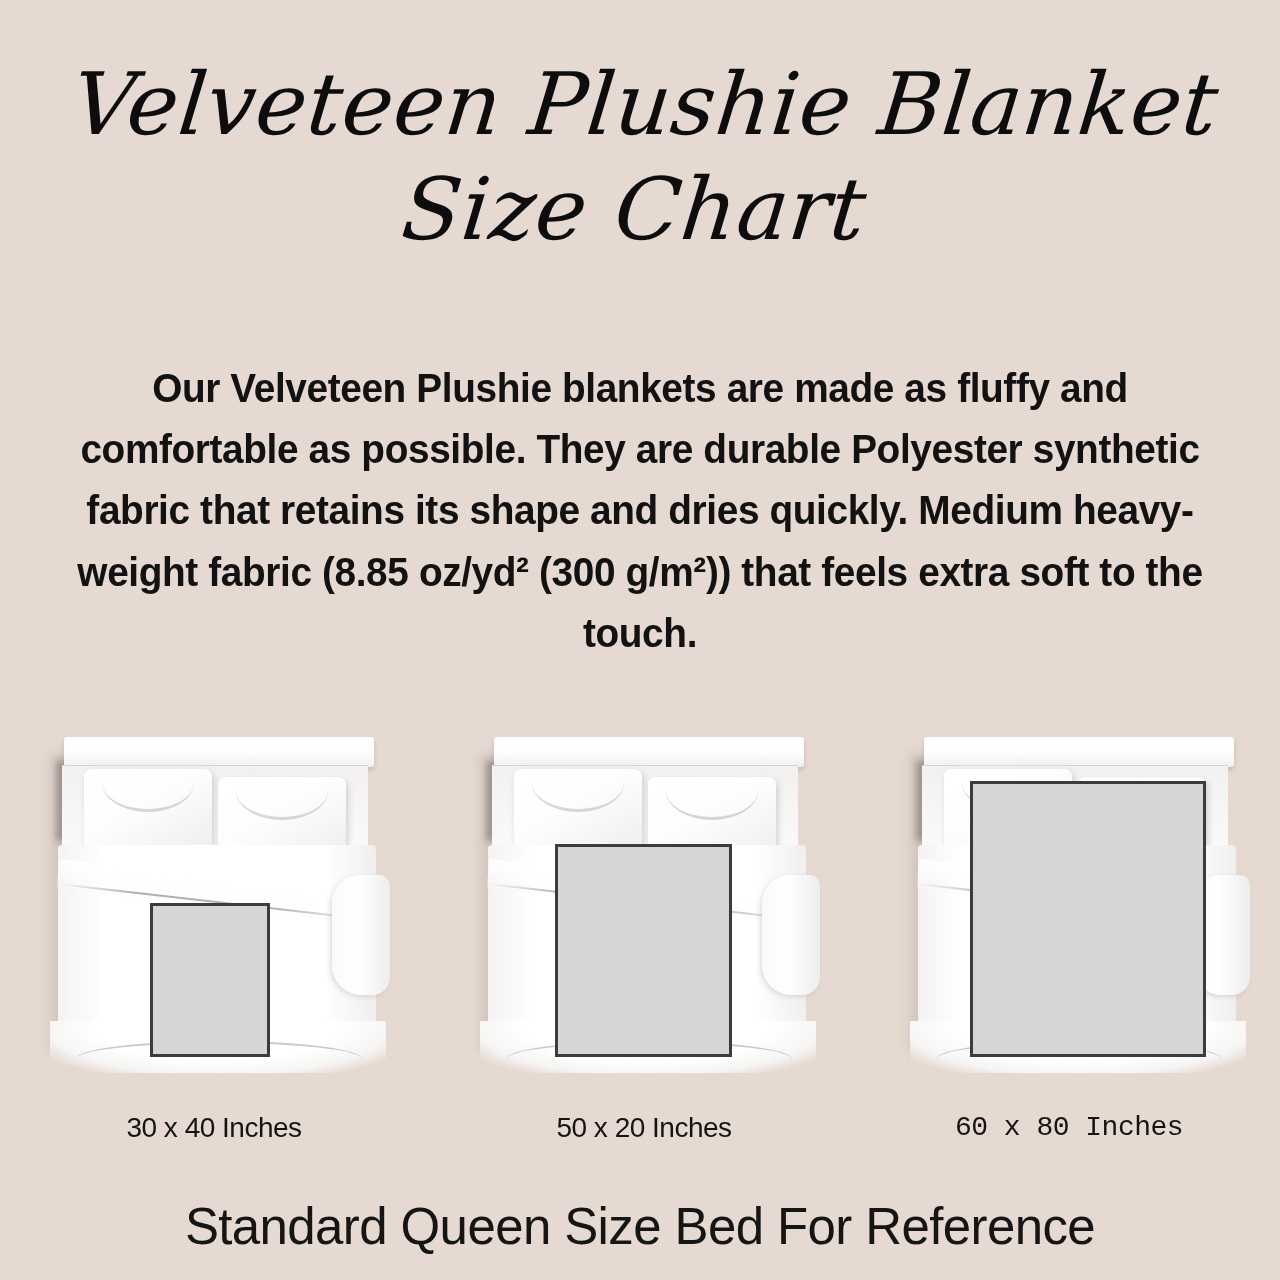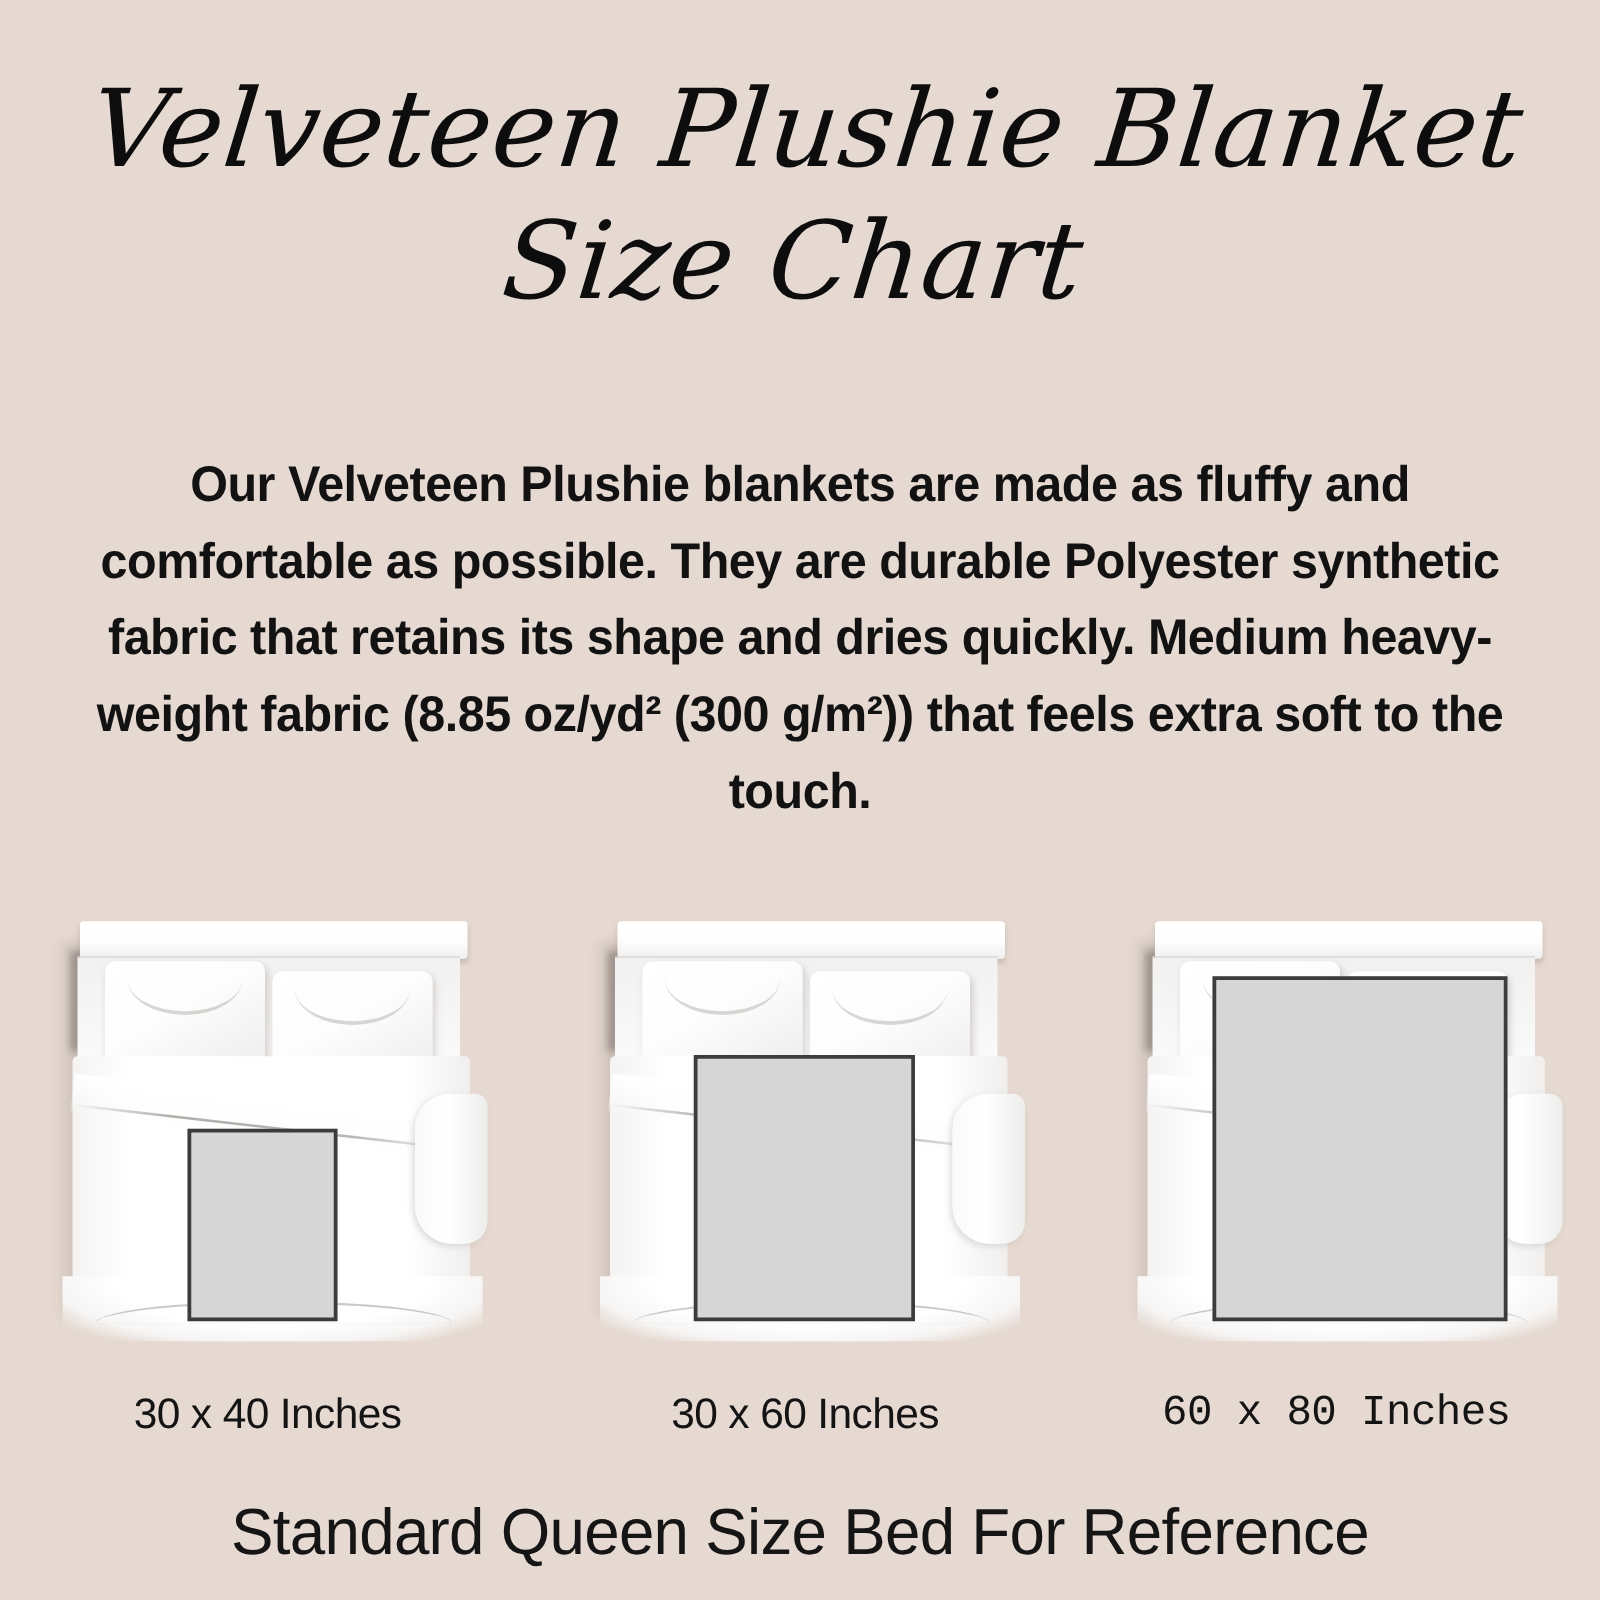--- a/index.html
+++ b/index.html
@@ -182,21 +182,21 @@
   .s1 .blanket { left: 108px; top: 168px; width: 120px; height: 154px; }
   .s2 .blanket { left: 83px;  top: 109px; width: 177px; height: 213px; }
   .s3 .blanket { left: 68px;  top: 46px;  width: 236px; height: 276px; }
 
   
   .size-label {
     position: absolute;
     top: 1112px;
     font-family: "Liberation Sans", sans-serif;
     font-weight: 400;
-    font-size: 34px;
+    font-size: 28px;
     letter-spacing: -0.5px;
     color: #141414;
     white-space: nowrap;
   }
   .size-label.l1 { left: 0;    width: 428px;  text-align: center; }
   .size-label.l2 { left: 430px; width: 428px; text-align: center; }
   .size-label.l3 { left: 858px; width: 422px; text-align: center; font-family: Liberation Mono, monospace; }
 
   
   .footer {
@@ -284,16 +284,16 @@
       <div class="drape"></div>
       <div class="skirt"></div>
       <div class="skirt-line"></div>
     </div>
     <div class="blanket"></div>
   </div>
 
 </div>
 
 <div class="size-label l1">30 x 40 Inches</div>
-<div class="size-label l2">30 x 60 Inches</div>
+<div class="size-label l2">50 x 20 Inches</div>
 <div class="size-label l3">60 x 80 Inches</div>
 
 <div class="footer">Standard Queen Size Bed For Reference</div>
 
 </body></html>

